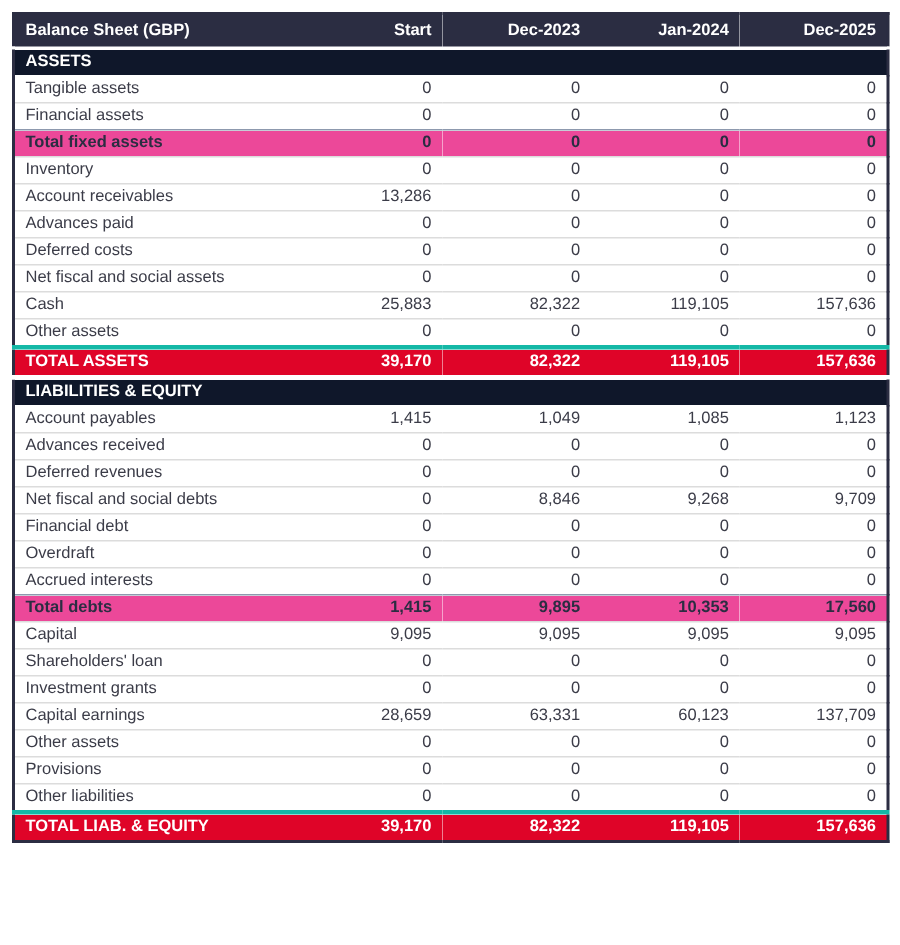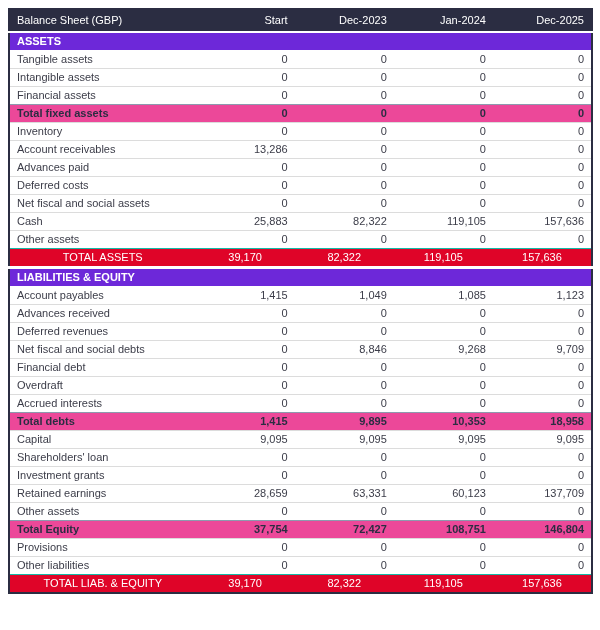--- a/index.html
+++ b/index.html
@@ -28,51 +28,50 @@
   col.c-num   { width: 17%; }
   th, td {
     padding: 2px 7px;
     line-height: 13px;
     overflow: hidden;
     white-space: nowrap;
   }
   thead th {
     background: #2b2d42;
     color: #ffffff;
-    font-weight: normal;
+    font-weight: bold;
     text-align: right;
     height: 17px;
     border-bottom: 1px solid #ffffff;
     margin-left: 41px;
   }
   thead th.label { text-align: left; }
   td.num { text-align: right; }
   tr.data td {
     background: #ffffff;
     border-top: 1px solid #dcdcdc;
   }
   tr.section td {
-    background: #6d28d9;
+    background: #0f172a;
     color: #ffffff;
     font-weight: bold;
     border-top: 2px solid #ffffff;
     border-bottom: 1px solid #ffffff;
   }
   tr.total td {
     background: #ec4899;
     color: #2b2d42;
     font-weight: bold;
     border-top: 1px solid #8d99ae;
   }
   tr.grand td {
     background: #df0428;
     color: #ffffff;
-    font-weight: normal;
-    border-top: 1px solid #14b8a6;
-    text-align: center;
+    font-weight: bold;
+    border-top: 3px solid #14b8a6;
   }
   tr.gap-after td { border-bottom: 3px solid #ffffff; }
 </style>
 </head>
 <body>
 
 <div class="sheet-wrap">
   <table class="balance-sheet">
     <colgroup>
       <col class="c-label">
@@ -91,27 +90,20 @@
           <th>Dec-2025</th>
         </tr>
     </thead>
     <tbody id="rows-body">
 
     <tr class="section">
           <td colspan="5">ASSETS</td>
         </tr>
         <tr class="data">
           <td>Tangible assets</td>
-          <td class="num">0</td>
-          <td class="num">0</td>
-          <td class="num">0</td>
-          <td class="num">0</td>
-        </tr>
-        <tr class="data">
-          <td>Intangible assets</td>
           <td class="num">0</td>
           <td class="num">0</td>
           <td class="num">0</td>
           <td class="num">0</td>
         </tr>
         <tr class="data">
           <td>Financial assets</td>
           <td class="num">0</td>
           <td class="num">0</td>
           <td class="num">0</td>
@@ -230,21 +222,21 @@
           <td class="num">0</td>
           <td class="num">0</td>
           <td class="num">0</td>
           <td class="num">0</td>
         </tr>
         <tr class="total">
           <td>Total debts</td>
           <td class="num">1,415</td>
           <td class="num">9,895</td>
           <td class="num">10,353</td>
-          <td class="num">18,958</td>
+          <td class="num">17,560</td>
         </tr>
         <tr class="data">
           <td>Capital</td>
           <td class="num">9,095</td>
           <td class="num">9,095</td>
           <td class="num">9,095</td>
           <td class="num">9,095</td>
         </tr>
         <tr class="data">
           <td>Shareholders' loan</td>
@@ -254,39 +246,32 @@
           <td class="num">0</td>
         </tr>
         <tr class="data">
           <td>Investment grants</td>
           <td class="num">0</td>
           <td class="num">0</td>
           <td class="num">0</td>
           <td class="num">0</td>
         </tr>
         <tr class="data">
-          <td>Retained earnings</td>
+          <td>Capital earnings</td>
           <td class="num">28,659</td>
           <td class="num">63,331</td>
           <td class="num">60,123</td>
           <td class="num">137,709</td>
         </tr>
         <tr class="data">
           <td>Other assets</td>
           <td class="num">0</td>
           <td class="num">0</td>
           <td class="num">0</td>
           <td class="num">0</td>
-        </tr>
-        <tr class="total">
-          <td>Total Equity</td>
-          <td class="num">37,754</td>
-          <td class="num">72,427</td>
-          <td class="num">108,751</td>
-          <td class="num">146,804</td>
         </tr>
         <tr class="data">
           <td>Provisions</td>
           <td class="num">0</td>
           <td class="num">0</td>
           <td class="num">0</td>
           <td class="num">0</td>
         </tr>
         <tr class="data">
           <td>Other liabilities</td>

